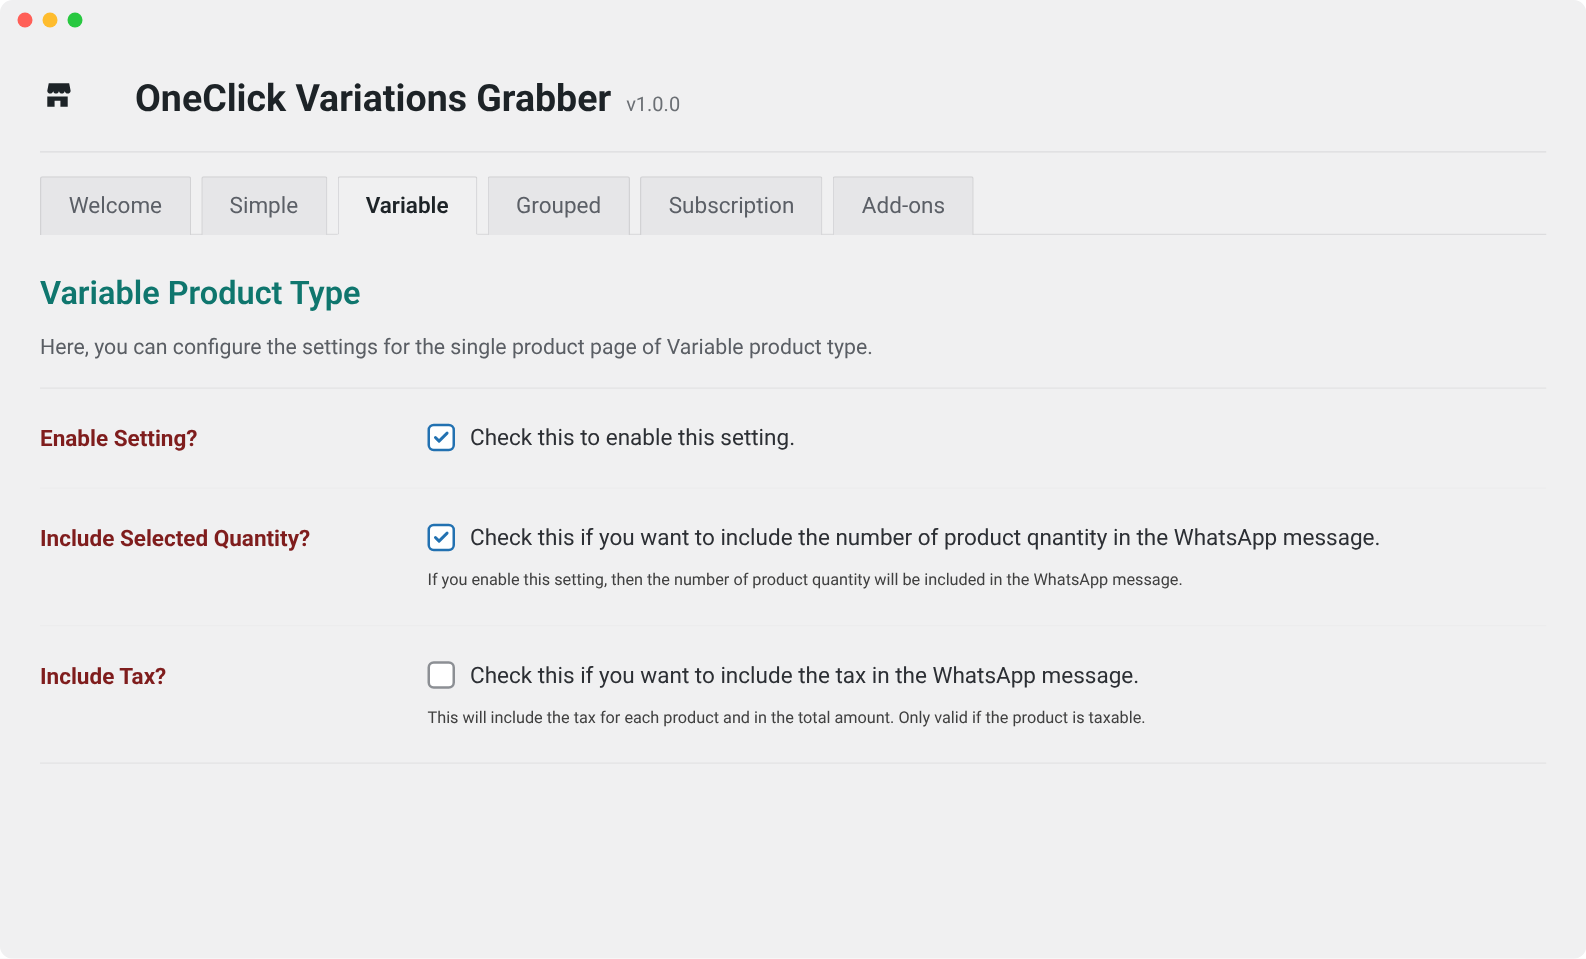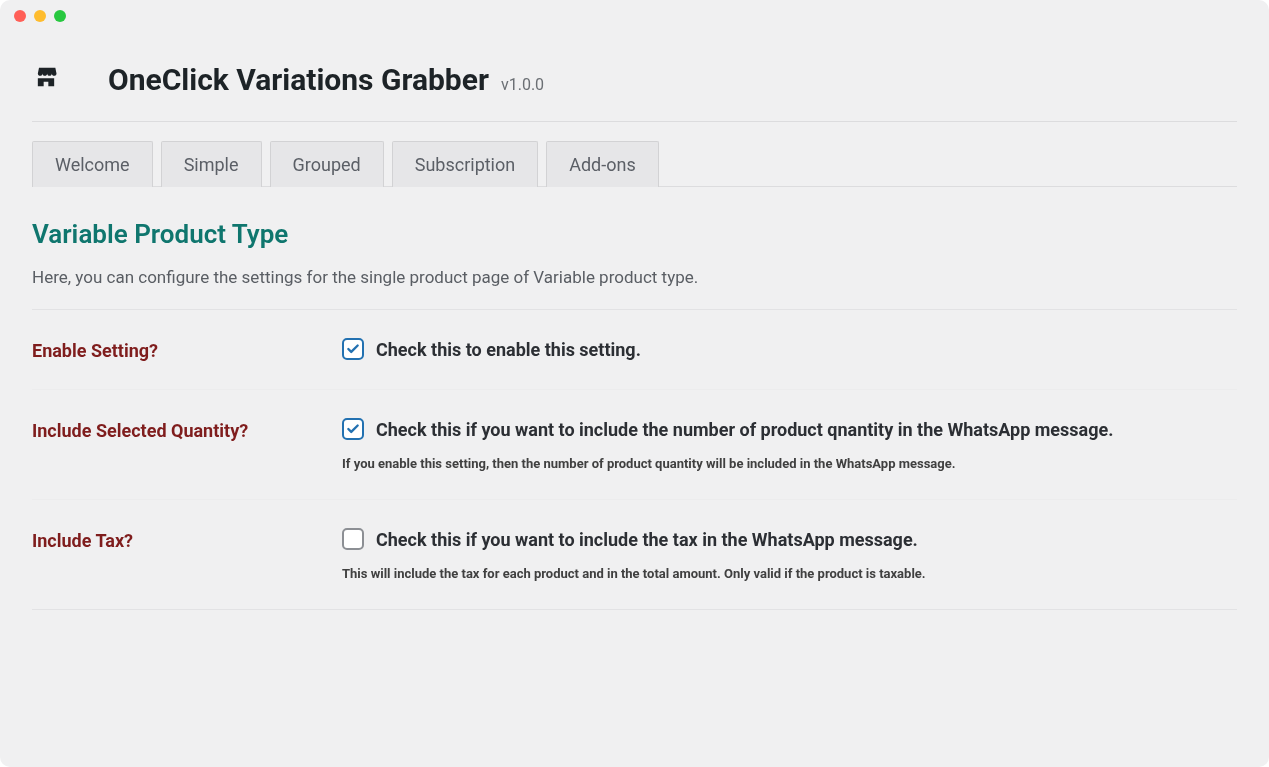--- a/index.html
+++ b/index.html
@@ -104,21 +104,20 @@
 .form-row:last-of-type { border-bottom: 1px solid #e2e2e4; }
 .form-label {
   width: 310px;
   font-size: 18px;
   font-weight: 700;
   color: #7f1d1d;
   padding-top: 2px;
 }
 .form-field {
   flex: 1;
-  font-weight: bold;
 }
 .field-line {
   display: flex;
   align-items: center;
   gap: 12px;
 }
 .checkbox {
   width: 22px;
   height: 22px;
   border: 2px solid #8c8f94;
@@ -178,20 +177,21 @@
             <path d="M4 4h16l1 5c0 1.1-.9 2-2 2s-2-.9-2-2c0 1.1-.9 2-2 2s-2-.9-2-2c0 1.1-.9 2-2 2s-2-.9-2-2c0 1.1-.9 2-2 2s-2-.9-2-2l1-5zm1 9h14v7h-5v-4h-4v4H5v-7z"></path>
           </svg>
       </span>
       <h1 class="page-title">OneClick Variations Grabber</h1>
       <span class="page-version">v1.0.0</span>
     </div>
 
     <div class="tabs">
       <div class="tab">Welcome</div>
       <div class="tab">Simple</div>
+      <div class="tab active">Variable</div>
       <div class="tab">Grouped</div>
       <div class="tab">Subscription</div>
       <div class="tab">Add-ons</div>
     </div>
 
     <h2 class="section-title">Variable Product Type</h2>
     <p class="section-desc">Here, you can configure the settings for the single product page of Variable product type.</p>
     <hr class="section-divider">
 
     <div class="form-table">

